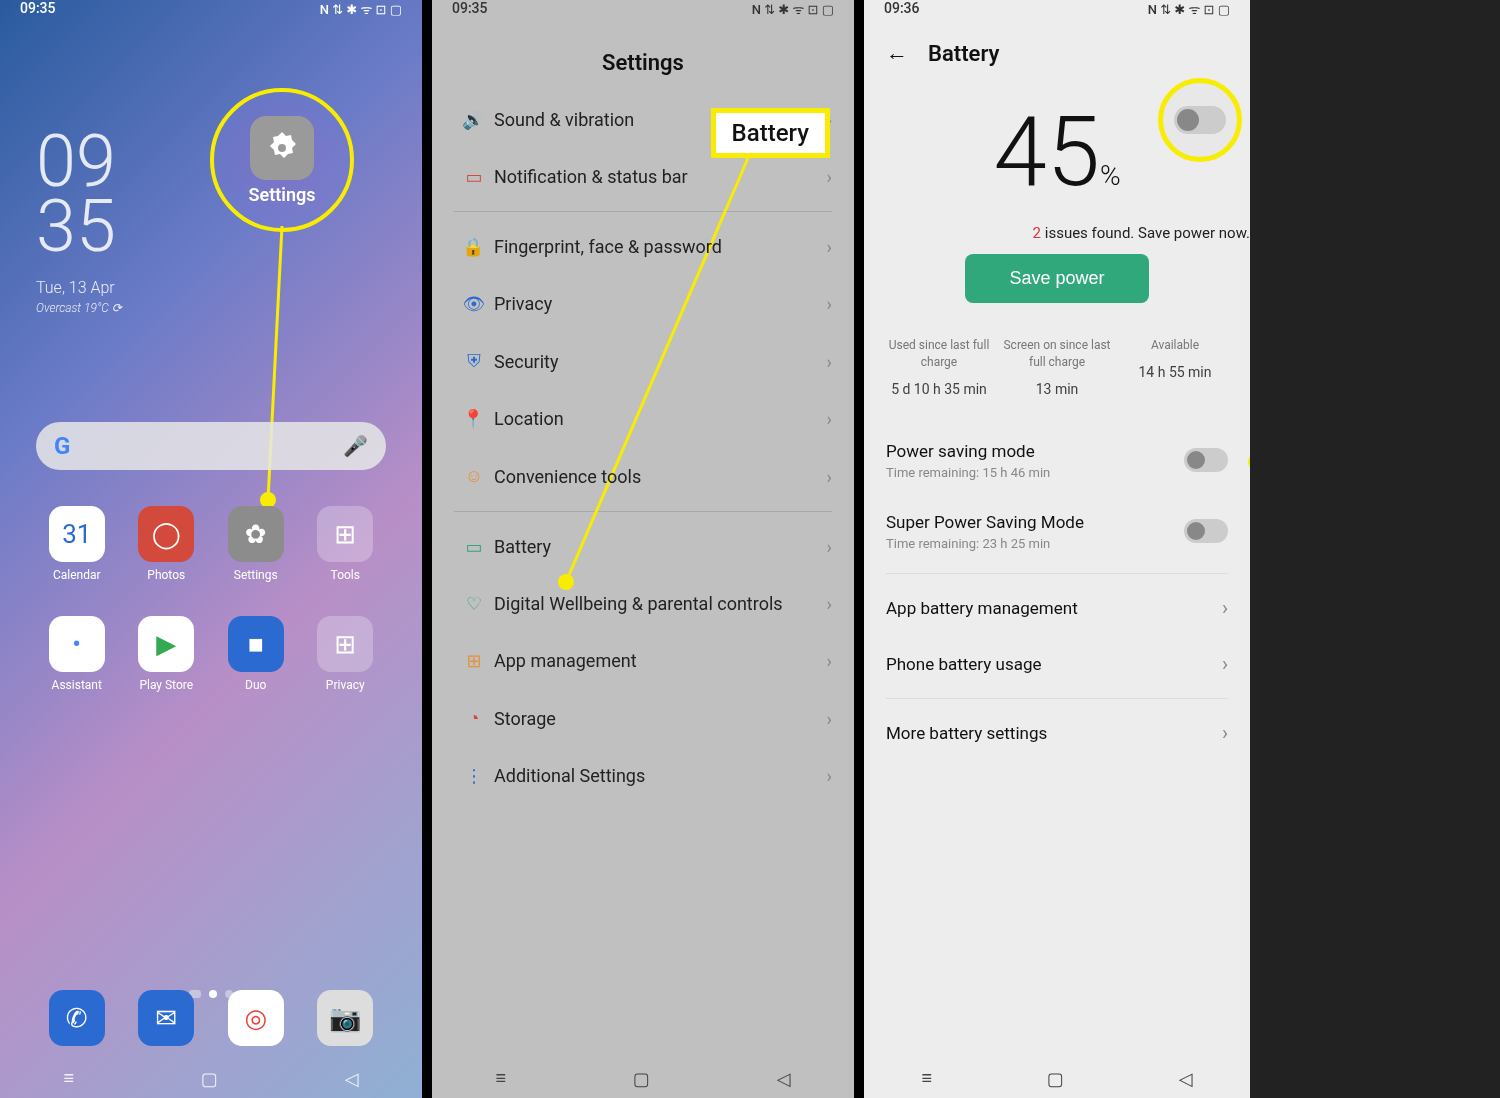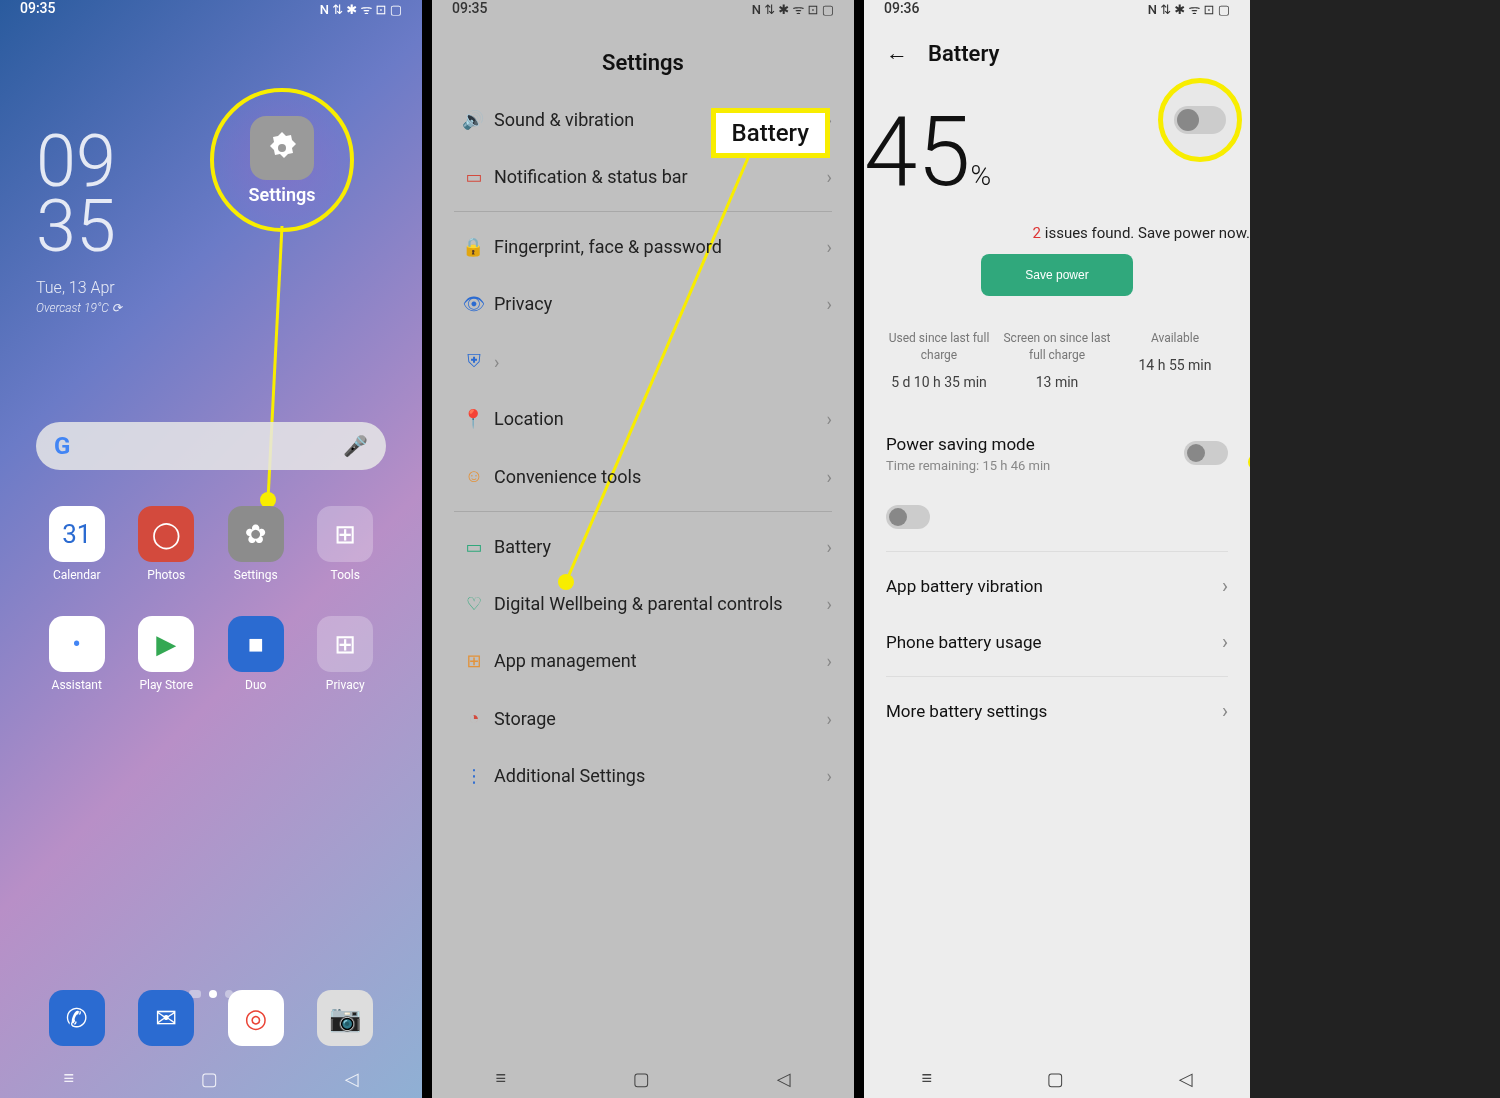--- a/index.html
+++ b/index.html
@@ -48,25 +48,25 @@
   .srow .sicon { width: 40px; display: flex; align-items: center; justify-content: center; font-size: 18px; }
   .srow .slabel { flex: 1; font-size: 18px; color: #222; }
   .srow .chev { color: #888; font-size: 18px; }
   .hr { border: none; border-top: 1px solid rgba(0,0,0,0.12); margin: 6px 22px; }
   .battery-tag { position: absolute; top: 108px; right: 24px; background: #fff; border: 5px solid #f8ed00; padding: 6px 16px; font-size: 24px; font-weight: 500; color: #111; z-index: 5; }
 
   
   .bhdr { display: flex; align-items: center; gap: 20px; padding: 20px 22px 8px; }
   .bhdr .back { font-size: 22px; color: #111; }
   .bhdr .btitle { font-size: 22px; font-weight: 600; color: #111; }
-  .batpct { text-align: left; font-size: 96px; font-weight: 300; color: #111; line-height: 1; margin-top: 30px; }
+  .batpct { text-align: center; font-size: 96px; font-weight: 300; color: #111; line-height: 1; margin-top: 30px; }
   .batpct .pct { font-size: 28px; }
   .issues { text-align: right; font-size: 15px; margin-top: 24px; color: #222; }
   .issues .n { color: #d33; }
-  .savebtn { display: block; margin: 12px auto 0; background: #30a87c; color: #fff; border: none; border-radius: 8px; padding: 14px 44px; font-size: 12px; }
+  .savebtn { display: block; margin: 12px auto 0; background: #30a87c; color: #fff; border: none; border-radius: 8px; padding: 14px 44px; font-size: 18px; }
   .bstats { display: grid; grid-template-columns: repeat(3,1fr); margin-top: 34px; padding: 0 16px; text-align: center; }
   .bstat-l { font-size: 12px; color: #777; line-height: 1.4; }
   .bstat-v { font-size: 14px; color: #404040; margin-top: 10px; }
   .brow { padding: 16px 22px; display: flex; align-items: center; }
   .brow .bmain { flex: 1; }
   .brow .btxt { font-size: 17px; color: #111; }
   .brow .bsub { font-size: 13px; color: #888; margin-top: 4px; }
   .toggle { width: 44px; height: 24px; border-radius: 12px; background: #ccc; position: relative; }
   .toggle .knob { width: 18px; height: 18px; border-radius: 50%; background: #888; position: absolute; top: 3px; left: 3px; }
   .bhr { border: none; border-top: 1px solid #ddd; margin: 6px 22px; }
@@ -209,20 +209,21 @@
         <div class="slabel">Fingerprint, face &amp; password</div>
         <div class="chev">›</div>
       </div>
       <div class="srow">
         <div class="sicon" style="color: rgb(43, 107, 209);">👁</div>
         <div class="slabel">Privacy</div>
         <div class="chev">›</div>
       </div>
       <div class="srow">
         <div class="sicon" style="color: rgb(43, 107, 209);">⛨</div>
+        <div class="slabel">Security</div>
         <div class="chev">›</div>
       </div>
       <div class="srow">
         <div class="sicon" style="color: rgb(226, 147, 60);">📍</div>
         <div class="slabel">Location</div>
         <div class="chev">›</div>
       </div>
       <div class="srow">
         <div class="sicon" style="color: rgb(226, 147, 60);">☺</div>
         <div class="slabel">Convenience tools</div>
@@ -315,28 +316,32 @@
       <div class="brow">
         <div class="bmain">
           <div class="btxt">Power saving mode</div>
           <div class="bsub">Time remaining:  15 h 46 min</div>
         </div>
         <div class="toggle">
           <div class="knob"></div>
         </div>
       </div>
       <div class="brow">
+        <div class="bmain">
+          <div class="btxt">Super Power Saving Mode</div>
+          <div class="bsub">Time remaining:  23 h 25 min</div>
+        </div>
         <div class="toggle">
           <div class="knob"></div>
         </div>
       </div>
       <hr class="bhr">
       <div class="brow">
         <div class="bmain">
-          <div class="btxt">App battery vibration</div>
+          <div class="btxt">App battery management</div>
         </div>
         <div class="chev" style="color: rgb(136, 136, 136); font-size: 20px;">›</div>
       </div>
       <div class="brow">
         <div class="bmain">
           <div class="btxt">Phone battery usage</div>
         </div>
         <div class="chev" style="color: rgb(136, 136, 136); font-size: 20px;">›</div>
       </div>
       <hr class="bhr">

